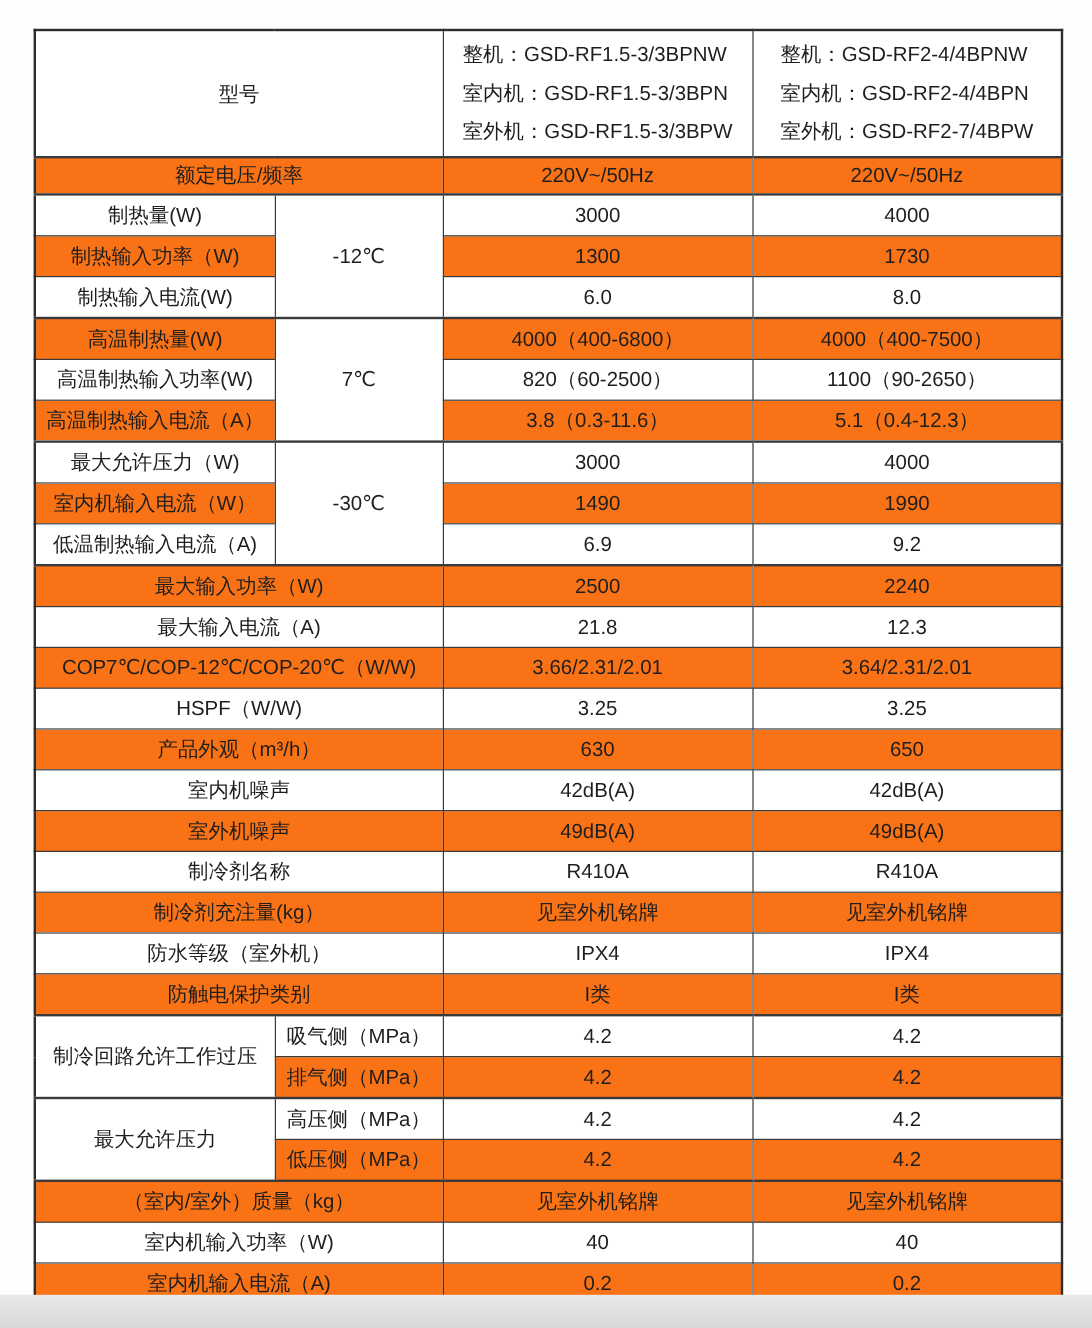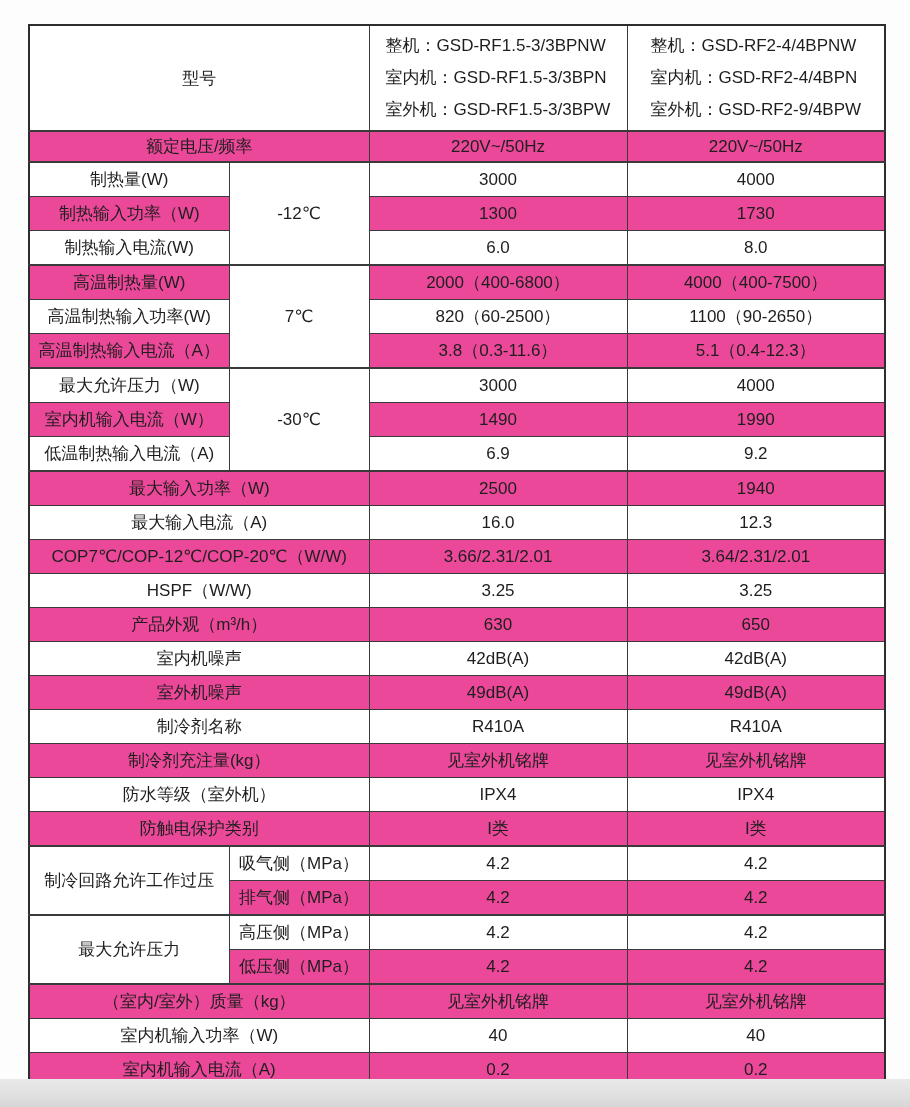--- a/index.html
+++ b/index.html
@@ -28,21 +28,21 @@
     height: 33px;
     font-size: 17px;
     color: #1e1e1e;
     background: #ffffff;
     padding: 0 6px;
     text-align: center;
     vertical-align: middle;
     overflow: hidden;
     white-space: nowrap;
   }
-  tr.shade td { background: #ec4899; }
+  tr.shade td { background: #f97316; }
   tr.thick td { border-top-width: 2px; }
   
   table.spec td.c-cond, table.spec td.c-group,
   tr.shade td.c-cond, tr.shade td.c-group { background: #ffffff; }
   td.c-label, td.c-sub, td.c-group { text-align: left; padding-left: 10px; }
   td.c-model-label { text-align: center; font-size: 17px; }
   td.c-models { text-align: center; text-decoration: underline; }
   td.c-models .model-lines { display: inline-block; text-align: left; }
   td.c-models .model-lines div { line-height: 32px; font-size: 17px; }
   tr.header-row td { height: 104px; }
@@ -57,21 +57,21 @@
     <colgroup>
       <col style="width:200px">
       <col style="width:140px">
       <col style="width:258px">
       <col style="width:258px">
     </colgroup>
     <tbody>
         <tr class="header-row">
           <td colspan="2" class="c-model-label">型号</td>
           <td class="c-models"><div class="model-lines"><div>整机：GSD-RF1.5-3/3BPNW</div><div>室内机：GSD-RF1.5-3/3BPN</div><div>室外机：GSD-RF1.5-3/3BPW</div></div></td>
-          <td class="c-models"><div class="model-lines"><div>整机：GSD-RF2-4/4BPNW</div><div>室内机：GSD-RF2-4/4BPN</div><div>室外机：GSD-RF2-9/4BPW</div></div></td>
+          <td class="c-models"><div class="model-lines"><div>整机：GSD-RF2-4/4BPNW</div><div>室内机：GSD-RF2-4/4BPN</div><div>室外机：GSD-RF2-7/4BPW</div></div></td>
         </tr>
         <tr class="shade thick voltage-row">
           <td colspan="2" class="c-label">额定电压/频率</td>
           <td class="c-val">220V~/50Hz</td>
           <td class="c-val">220V~/50Hz</td>
         </tr>
         <tr class="thick">
           <td class="c-label">制热量(W)</td>
           <td rowspan="3" class="c-cond">-12℃</td>
           <td class="c-val">3000</td>
@@ -83,21 +83,21 @@
           <td class="c-val">1730</td>
         </tr>
         <tr>
           <td class="c-label">制热输入电流(W)</td>
           <td class="c-val">6.0</td>
           <td class="c-val">8.0</td>
         </tr>
         <tr class="shade thick">
           <td class="c-label">高温制热量(W)</td>
           <td rowspan="3" class="c-cond">7℃</td>
-          <td class="c-val">2000（400-6800）</td>
+          <td class="c-val">4000（400-6800）</td>
           <td class="c-val">4000（400-7500）</td>
         </tr>
         <tr>
           <td class="c-label">高温制热输入功率(W)</td>
           <td class="c-val">820（60-2500）</td>
           <td class="c-val">1100（90-2650）</td>
         </tr>
         <tr class="shade">
           <td class="c-label">高温制热输入电流（A）</td>
           <td class="c-val">3.8（0.3-11.6）</td>
@@ -115,25 +115,25 @@
           <td class="c-val">1990</td>
         </tr>
         <tr>
           <td class="c-label">低温制热输入电流（A)</td>
           <td class="c-val">6.9</td>
           <td class="c-val">9.2</td>
         </tr>
         <tr class="shade thick">
           <td colspan="2" class="c-label">最大输入功率（W)</td>
           <td class="c-val">2500</td>
-          <td class="c-val">1940</td>
+          <td class="c-val">2240</td>
         </tr>
         <tr>
           <td colspan="2" class="c-label">最大输入电流（A)</td>
-          <td class="c-val">16.0</td>
+          <td class="c-val">21.8</td>
           <td class="c-val">12.3</td>
         </tr>
         <tr class="shade">
           <td colspan="2" class="c-label">COP7℃/COP-12℃/COP-20℃（W/W)</td>
           <td class="c-val">3.66/2.31/2.01</td>
           <td class="c-val">3.64/2.31/2.01</td>
         </tr>
         <tr>
           <td colspan="2" class="c-label">HSPF（W/W)</td>
           <td class="c-val">3.25</td>

